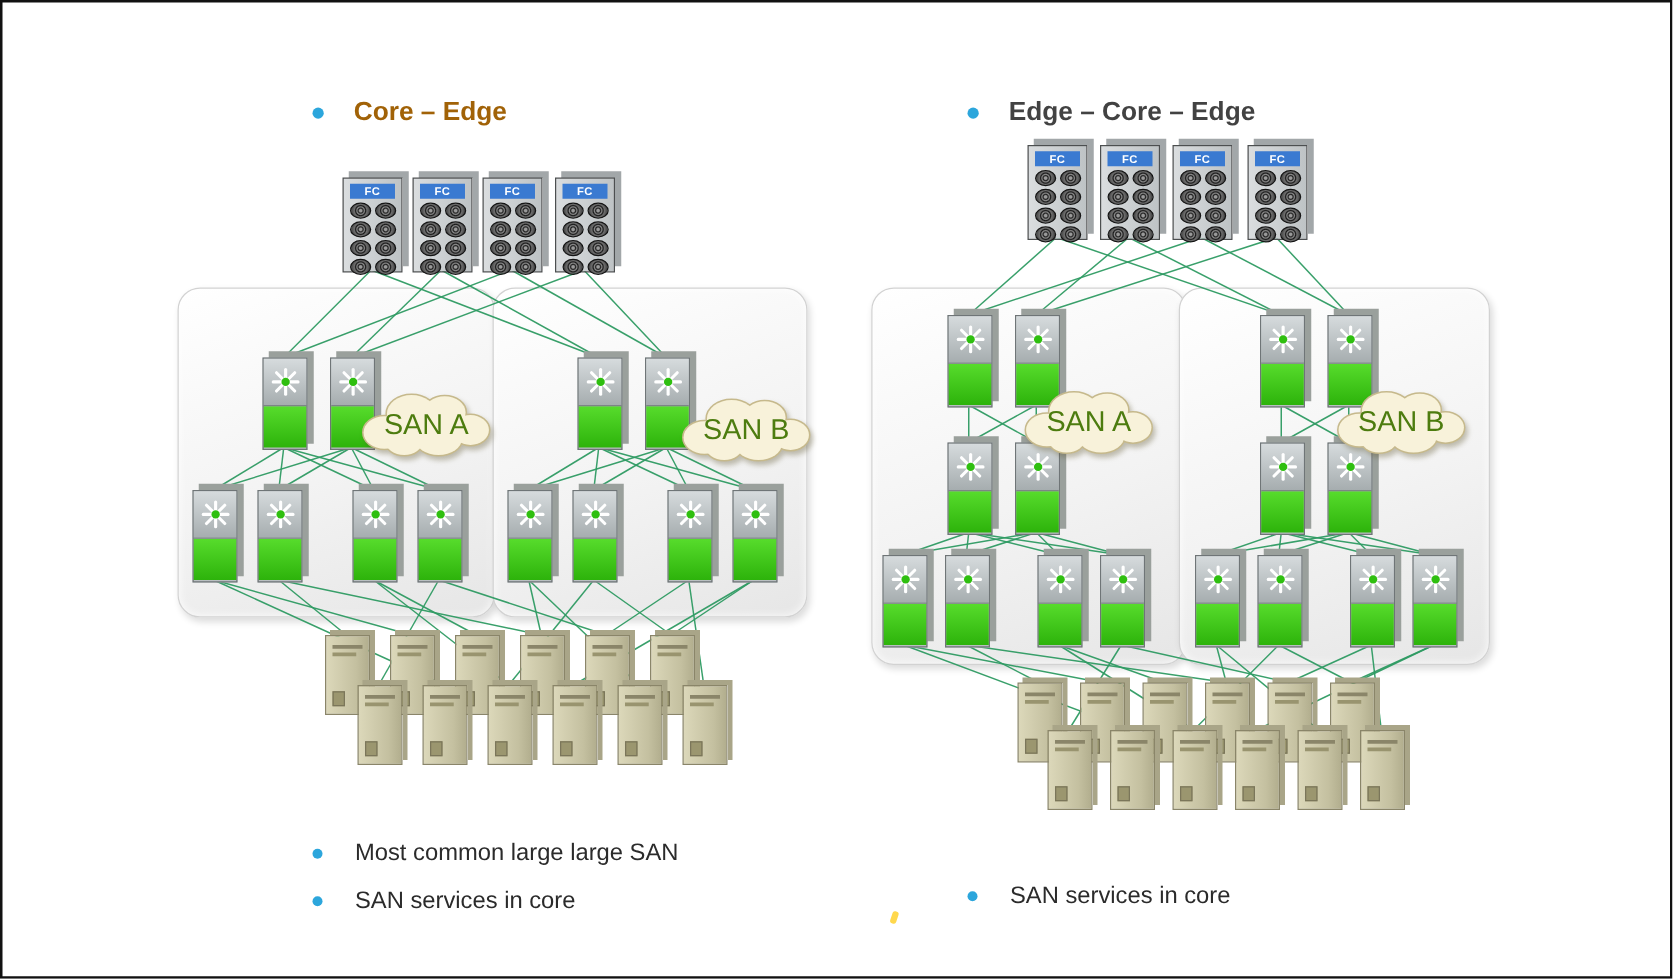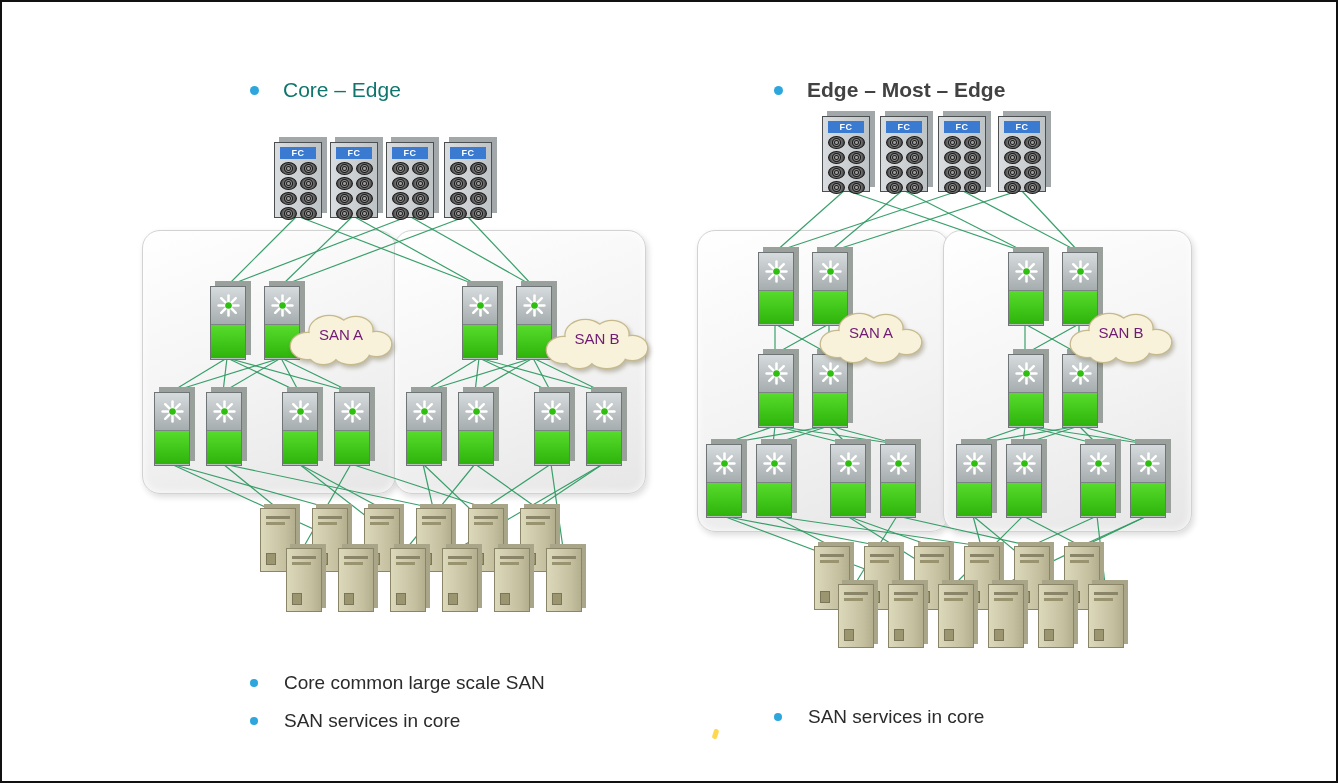--- a/index.html
+++ b/index.html
@@ -38,25 +38,25 @@
   .server{position:absolute;width:34px;height:62px;z-index:5;
       background:linear-gradient(90deg,#dcd8ba,#c4c0a0 70%,#b2ae8e);
       border:1px solid #8a8569;box-shadow:4px -4px 0 0 #a9a588;}
   .srv-line{margin:7px 5px 3px;height:3px;background:#8a8569;}
   .srv-line.short{margin:0 5px;width:55%;height:3px;background:#99946f;}
   .srv-btn{position:absolute;left:5px;bottom:6px;width:8px;height:10px;background:#9b966f;border:1px solid #7b765a;}
   
   .cloud{position:absolute;z-index:6;filter:drop-shadow(2px 3px 2px rgba(90,80,40,.35));}
   .cloud svg{width:100%;height:100%;display:block;}
   .cloud-label{position:absolute;left:0;right:0;top:36%;text-align:center;
-      font-size:15px;color:#701a75;}
+      font-size:23px;color:#4d7c0f;}
   
   .title{position:absolute;display:flex;align-items:center;z-index:7;}
   .dot{width:9px;height:9px;border-radius:50%;background:#2ca6dc;margin-right:24px;flex:none;}
-  .title-text{font-size:21px;color:#0f766e;font-weight:400;}
+  .title-text{font-size:21px;color:#a16207;font-weight:700;}
   #title-right .title-text{font-weight:600;color:#424242;}
   .brow{position:absolute;display:flex;align-items:center;z-index:7;}
   .brow .dot{width:8px;height:8px;margin-right:26px;}
   .btext{font-size:19px;color:#2b2b2b;font-weight:500;}
   .mark{position:absolute;left:711px;top:727px;width:5px;height:10px;background:#ffd84d;
       transform:rotate(18deg);border-radius:2px;z-index:7;}
 </style>
 </head>
 <body>
 
@@ -824,26 +824,26 @@
       </svg>
     <span class="cloud-label">SAN B</span>
   </div>
 
   <div class="title" id="title-left" style="left:248px;top:76px">
     <span class="dot"></span>
     <span class="title-text">Core – Edge</span>
   </div>
   <div class="title" id="title-right" style="left:772px;top:76px">
     <span class="dot"></span>
-    <span class="title-text">Edge – Most – Edge</span>
+    <span class="title-text">Edge – Core – Edge</span>
   </div>
 
   <div class="brow" style="left:248px;top:670px">
     <span class="dot"></span>
-    <span class="btext">Core common large scale SAN</span>
+    <span class="btext">Most common large large SAN</span>
   </div>
   <div class="brow" style="left:248px;top:708px">
     <span class="dot"></span>
     <span class="btext">SAN services in core</span>
   </div>
   <div class="brow" style="left:772px;top:704px">
     <span class="dot"></span>
     <span class="btext">SAN services in core</span>
   </div>
 

